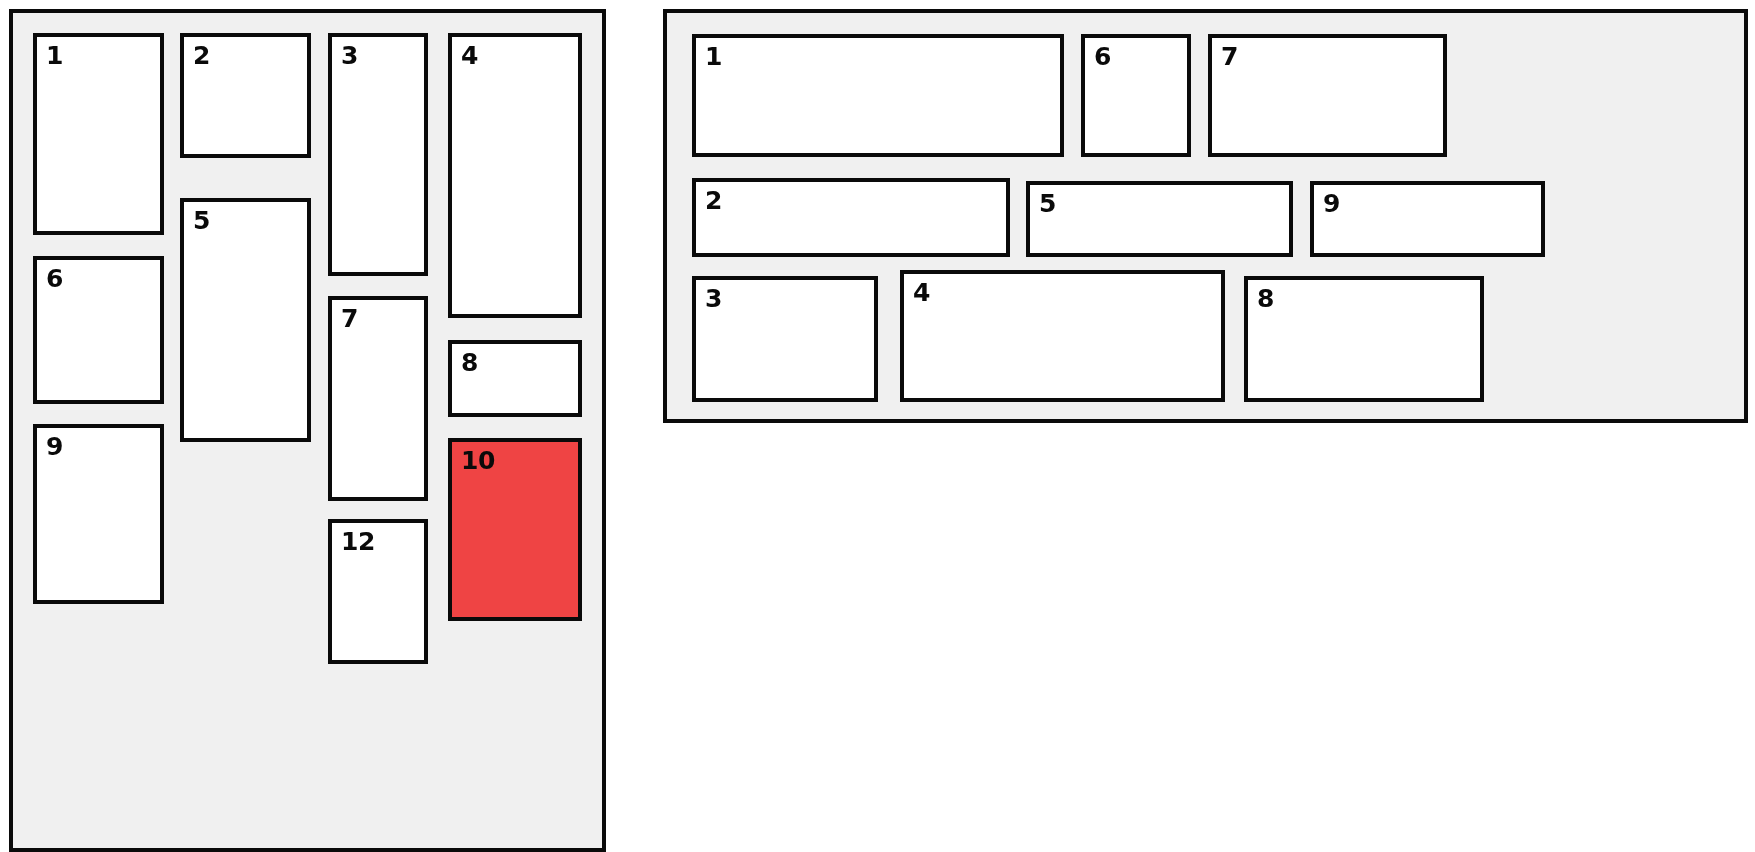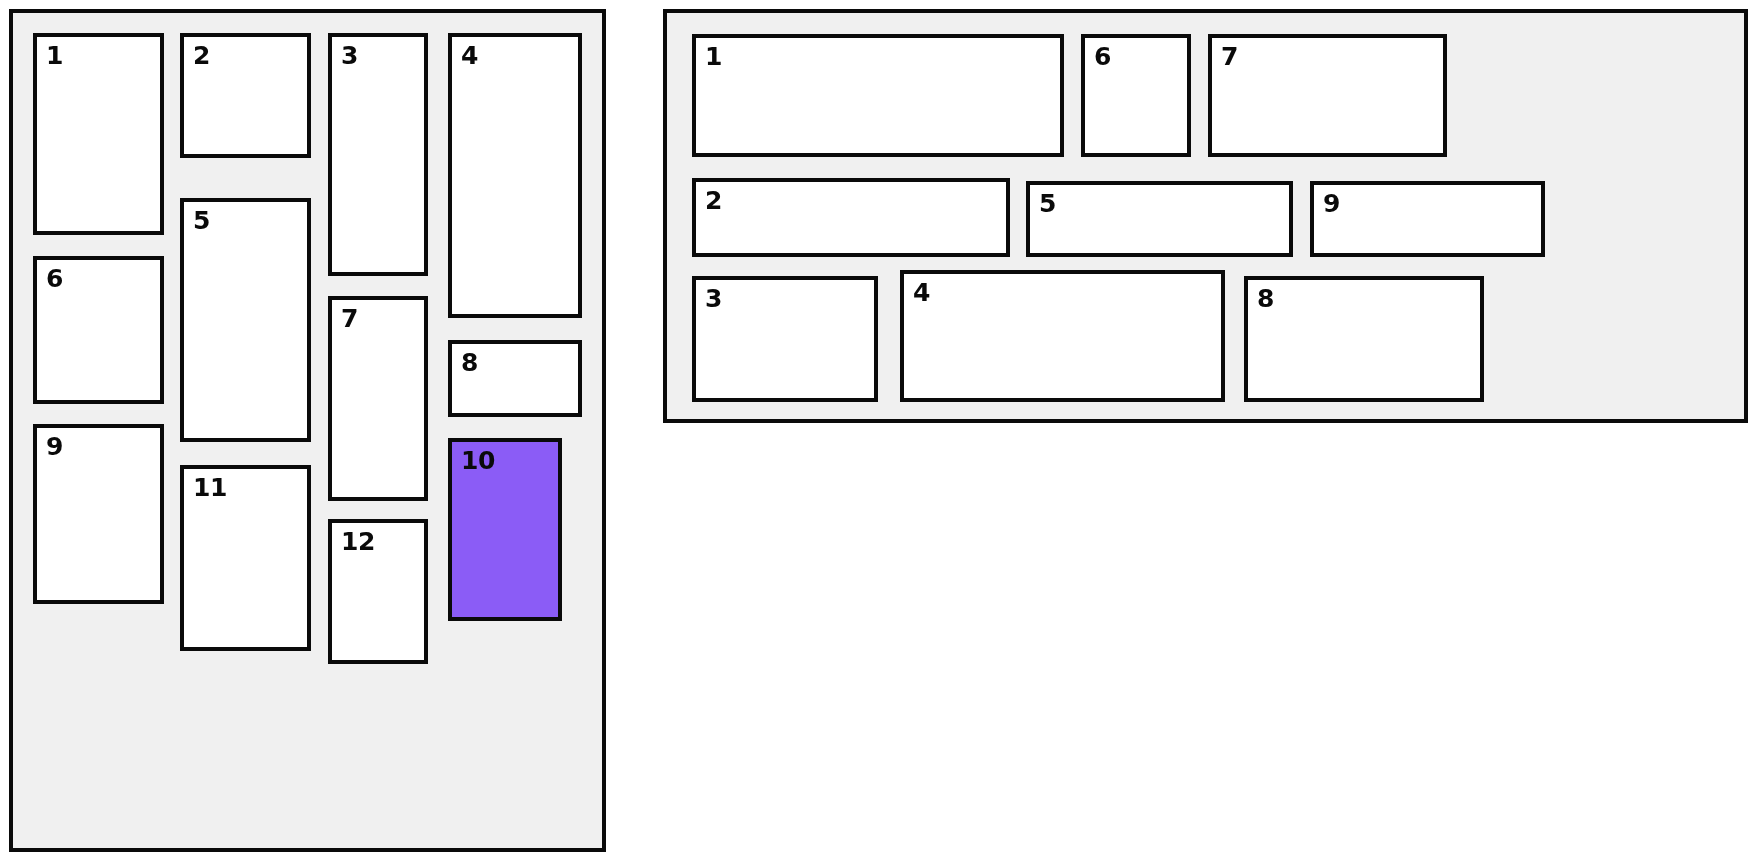--- a/index.html
+++ b/index.html
@@ -71,25 +71,22 @@
       </div>
       <div class="region" title="7" style="left: 315px; top: 283px; width: 100px; height: 205px; background: rgb(255, 255, 255); border-color: rgb(10, 10, 10); border-width: 4px;">
         <span class="region-label">7</span>
       </div>
       <div class="region" title="8" style="left: 435px; top: 327px; width: 134px; height: 77px; background: rgb(255, 255, 255); border-color: rgb(10, 10, 10); border-width: 4px;">
         <span class="region-label">8</span>
       </div>
       <div class="region" title="9" style="left: 20px; top: 411px; width: 131px; height: 180px; background: rgb(255, 255, 255); border-color: rgb(10, 10, 10); border-width: 4px;">
         <span class="region-label">9</span>
       </div>
-      <div class="region" title="10" style="left: 435px; top: 425px; width: 114px; height: 183px; background: #8b5cf6; border-color: rgb(10, 10, 10); border-width: 4px;">
+      <div class="region" title="10" style="left: 435px; top: 425px; width: 134px; height: 183px; background: #ef4444; border-color: rgb(10, 10, 10); border-width: 4px;">
         <span class="region-label">10</span>
-      </div>
-      <div class="region" title="11" style="left: 167px; top: 452px; width: 131px; height: 186px; background: rgb(255, 255, 255); border-color: rgb(10, 10, 10); border-width: 4px;">
-        <span class="region-label">11</span>
       </div>
       <div class="region" title="12" style="left: 315px; top: 506px; width: 100px; height: 145px; background: rgb(255, 255, 255); border-color: rgb(10, 10, 10); border-width: 4px;">
         <span class="region-label">12</span>
       </div>
     </div>
     <div class="panel" style="left: 663px; top: 9px; width: 1085px; height: 414px; background: rgb(240, 240, 240); border-color: rgb(10, 10, 10); border-width: 4px;">
       <div class="region" title="1" style="left: 25px; top: 21px; width: 372px; height: 123px; background: rgb(255, 255, 255); border-color: rgb(10, 10, 10); border-width: 4px;">
         <span class="region-label">1</span>
       </div>
       <div class="region" title="6" style="left: 414px; top: 21px; width: 110px; height: 123px; background: rgb(255, 255, 255); border-color: rgb(10, 10, 10); border-width: 4px;">

